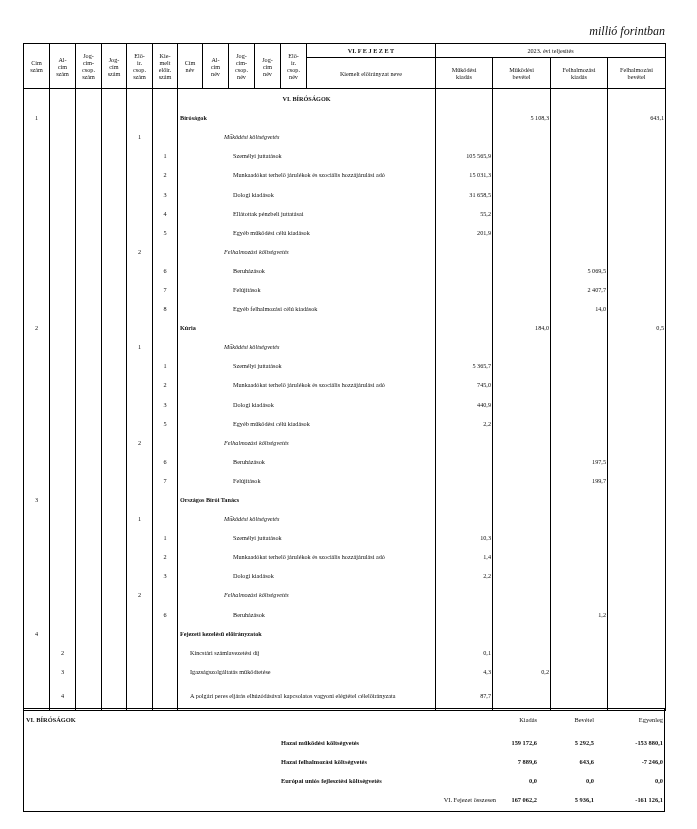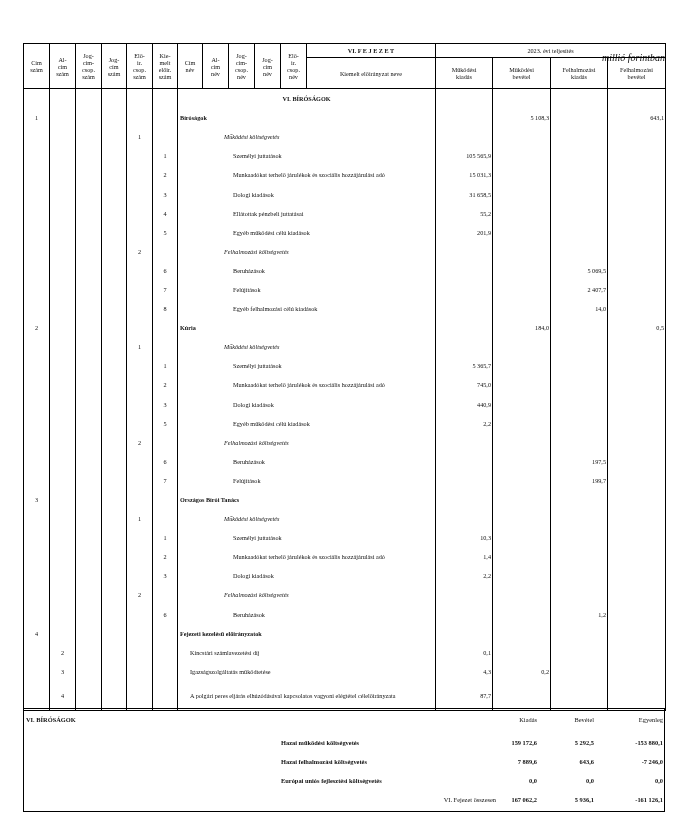--- a/index.html
+++ b/index.html
@@ -1,17 +1,17 @@
 <!DOCTYPE html>
 <html><head>
 <meta charset="utf-8">
 <style>
   html, body { margin:0; padding:0; background:#fff; }
   body { width:697px; height:829px; position:relative; font-family:"Liberation Serif","DejaVu Serif",serif; color:#111; overflow:hidden; }
-  .unit { position:absolute; right:32px; top:52px; font-size:10px; font-style:italic; }
+  .unit { position:absolute; right:32px; top:24px; font-size:12px; font-style:italic; }
   table.main { position:absolute; left:23px; top:43px; width:642px; border-collapse:collapse; table-layout:fixed; font-size:6.2px; }
   table.main td, table.main th { padding:0; }
   .hdr th { border:1.5px solid #000; font-weight:normal; text-align:center; vertical-align:middle; line-height:7px; }
   .body td { border-left:1.5px solid #000; border-right:1.5px solid #000; height:19.1px; vertical-align:middle; text-align:center; }
   .body td.name { text-align:left; }
   .body td.num { text-align:right; padding-right:1px; }
   .body tr.first td { padding-top:0; }
   .body tr:last-child td { border-bottom:1.5px solid #000; }
   .sec-title { text-align:center !important; font-weight:bold; }
   .lvl-cim { font-weight:bold; padding-left:2px; }

